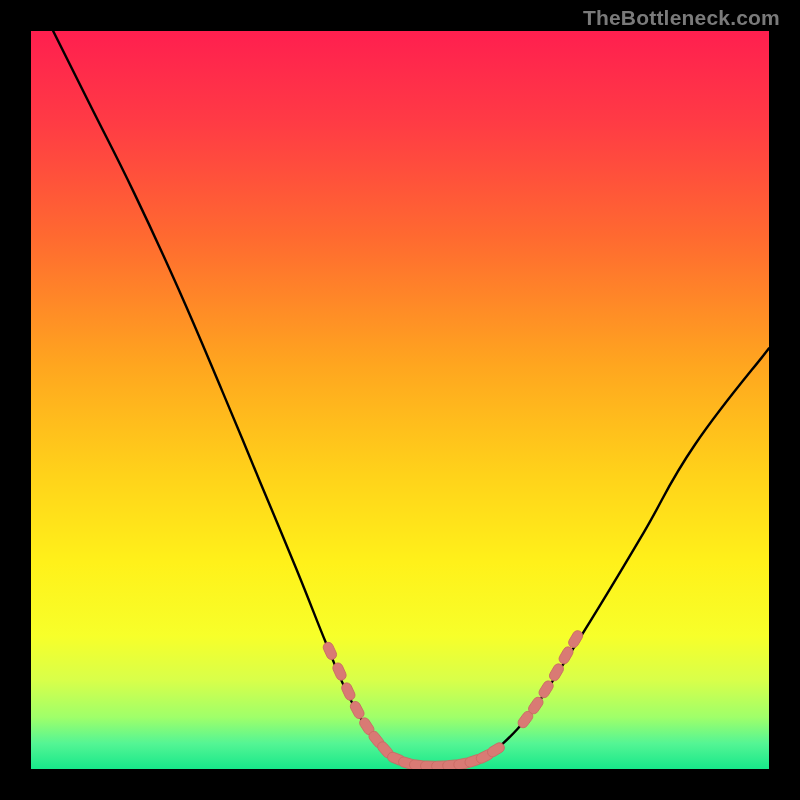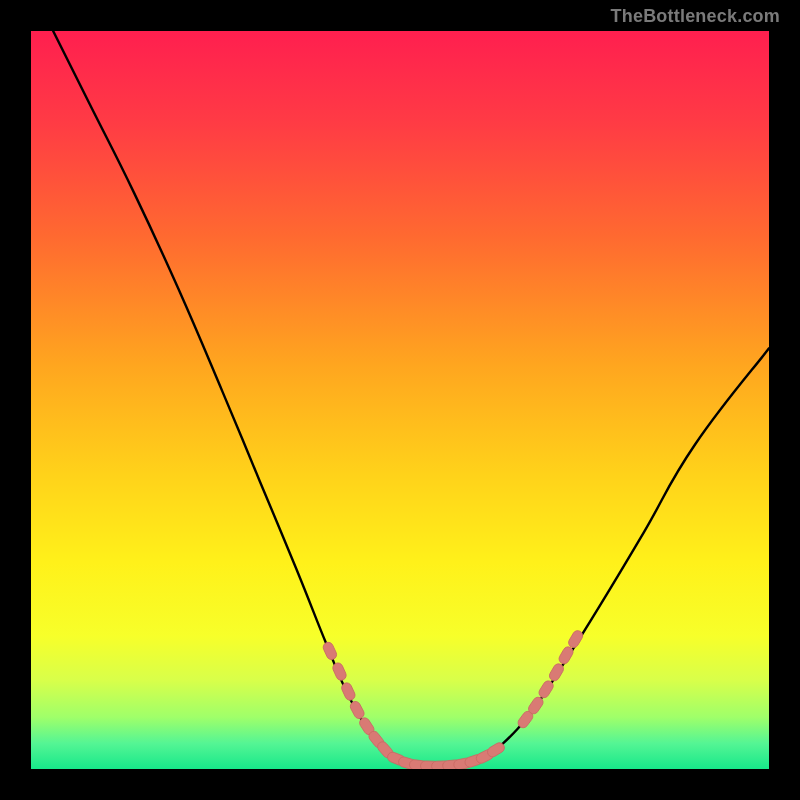--- a/index.html
+++ b/index.html
@@ -33,21 +33,21 @@
     position: absolute;
     inset: 0;
     width: 738px;
     height: 738px;
   }
   .watermark {
     position: absolute;
     top: 6px;
     right: 20px;
     color: #7a7a7a;
-    font-size: 18px;
+    font-size: 21px;
     font-weight: 600;
     letter-spacing: 0.2px;
     user-select: none;
   }
 </style>
 </head>
 <body>
 
 <div class="stage">
 

